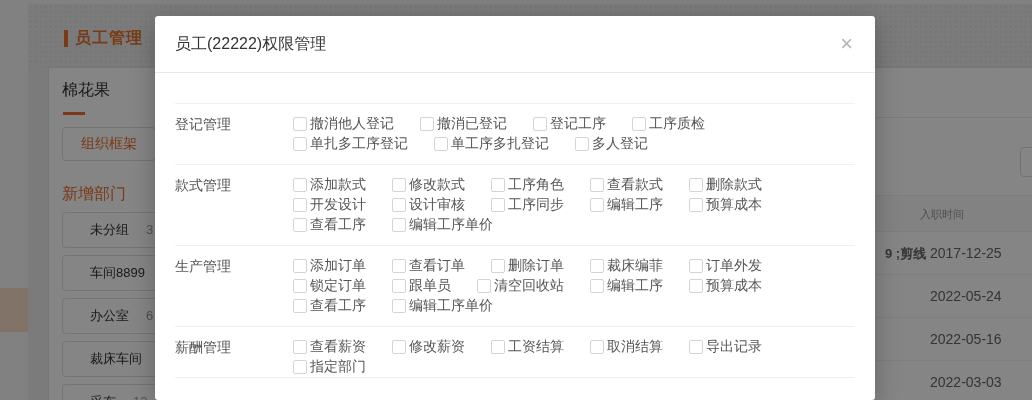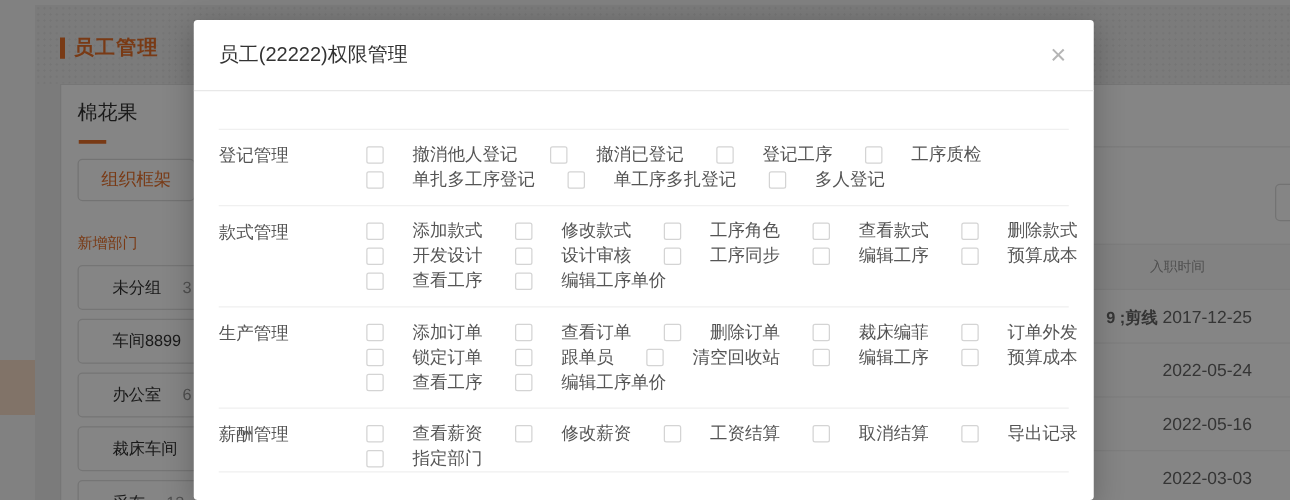--- a/index.html
+++ b/index.html
@@ -8,31 +8,31 @@
   body{font-family:"Liberation Sans","DejaVu Sans",sans-serif;background:#ececec;position:relative;}
   .page{position:absolute;left:0;top:0;width:1032px;height:400px;overflow:hidden;}
 
   
   .bg{position:absolute;inset:0;z-index:0;background:#ececec;}
   .top-strip{position:absolute;left:28px;top:0;width:1004px;height:4px;background:#f8f8f8;}
   .header-band{position:absolute;left:28px;top:4px;width:1004px;height:63px;background:#ececec;
     background-image:radial-gradient(rgba(0,0,0,0.05) 1px, transparent 1px);background-size:5px 5px;}
   .left-rail{position:absolute;left:0;top:0;width:28px;height:400px;background:#f7f7f7;}
   .rail-active{position:absolute;left:0;top:288px;width:28px;height:44px;background:#f7dcc8;}
-  .page-title{position:absolute;left:48px;top:28px;display:flex;align-items:center;height:20px;justify-content:space-between;}
+  .page-title{position:absolute;left:64px;top:28px;display:flex;align-items:center;height:20px;justify-content:space-between;}
   .page-title .bar{width:4px;height:17px;background:var(--accent);margin-right:7px;}
   .page-title .txt{color:var(--accent);font-size:16px;font-weight:bold;letter-spacing:1px;}
 
   .panel{position:absolute;left:48px;top:67px;width:1000px;height:350px;background:#fff;border:1px solid #e3e3e3;}
 
   .org-name{position:absolute;left:62px;top:80px;font-size:16px;color:#333;}
   .org-underline{position:absolute;left:63px;top:112px;width:22px;height:3px;background:var(--accent);}
   .org-btn{position:absolute;left:62px;top:127px;width:94px;height:34px;border:1px solid #ddd;border-radius:4px;
     color:var(--accent);font-size:14px;display:flex;align-items:center;justify-content:center;background:#fff;cursor:pointer;}
-  .add-dept{position:absolute;left:62px;top:184px;color:var(--accent);font-size:12px;line-height:20px;cursor:pointer;}
+  .add-dept{position:absolute;left:62px;top:184px;color:var(--accent);font-size:16px;line-height:20px;cursor:pointer;}
   .dept-list{position:absolute;left:62px;top:212px;width:120px;}
   .dept{height:36px;margin-bottom:7px;border:1px solid #e0e0e0;border-radius:4px;background:#fff;
     display:flex;align-items:center;padding:0 27px;font-size:13px;white-space:nowrap;cursor:pointer;}
   .dname{color:#333;}
   .dcount{color:#999;margin-left:17px;}
 
   .toolbar-line{position:absolute;left:500px;top:117px;width:532px;border-top:1px solid #ececec;}
   .table{position:absolute;left:680px;top:195px;width:352px;}
   .thead{height:37px;background:#fafafa;border-top:1px solid #efefef;border-bottom:1px solid #efefef;position:relative;}
   .thead .th{position:absolute;left:240px;top:0;line-height:37px;font-size:11px;color:#999;}
@@ -48,21 +48,21 @@
   .modal-header{height:57px;padding:0 22px 0 20px;display:flex;align-items:center;justify-content:space-between;
     border-bottom:1px solid #e8e8e8;}
   .modal-title{font-size:16px;color:#333;}
   .modal-close{font-size:22px;color:#b5b5b5;line-height:22px;cursor:pointer;}
   .sections{margin:30px 20px 0 20px;border-top:1px solid #f0f0f0;}
   .sec{display:flex;padding:10px 0;border-bottom:1px solid #f0f0f0;}
   .sec:last-child{padding-bottom:0;}
   .sec-label{width:118px;flex:none;font-size:14px;color:#555;line-height:20px;}
   .sec-rows{display:flex;flex-direction:column;}
   .sec-row{display:flex;gap:26px;height:20px;align-items:center;}
-  .pitem{display:inline-flex;align-items:center;gap:23px;font-size:14px;color:#555;cursor:pointer;white-space:nowrap;}
+  .pitem{display:inline-flex;align-items:center;gap:3px;font-size:14px;color:#555;cursor:pointer;white-space:nowrap;}
   .cb{width:14px;height:14px;border:1px solid #d4d4d4;border-radius:2px;background:#fff;flex:none;}
 </style>
 </head>
 <body>
 
 <div class="page">
 
   <div class="bg">
     <div class="top-strip"></div>
     <div class="header-band"></div>

